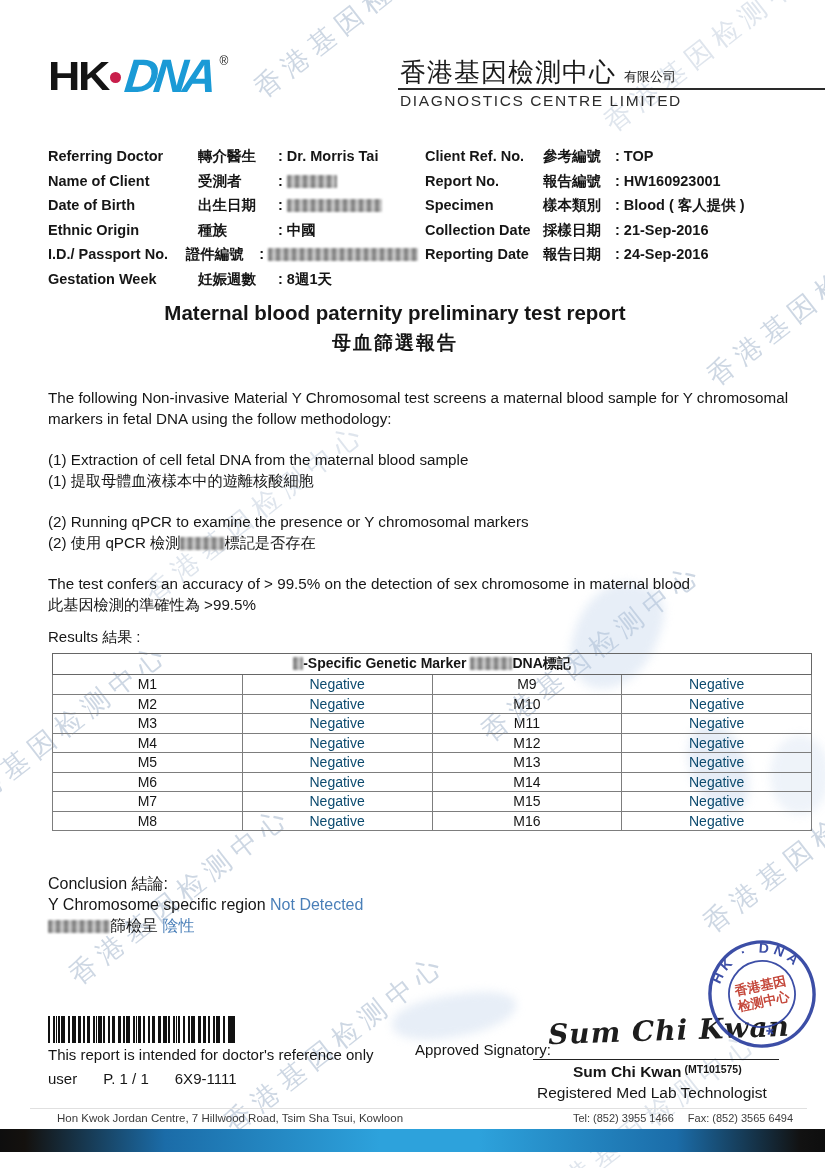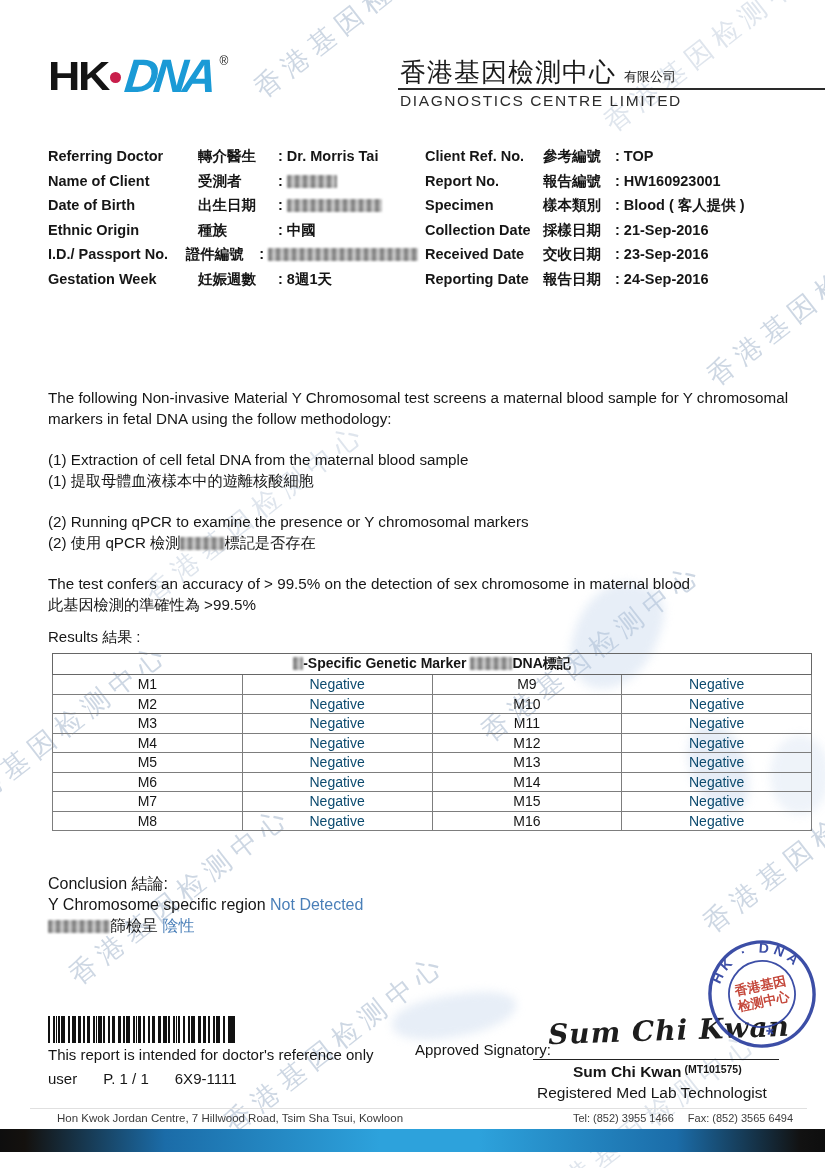--- a/index.html
+++ b/index.html
@@ -181,32 +181,31 @@
         <span class="len">Specimen</span>
         <span class="lzh">樣本類別</span>
         <span class="ival">: Blood ( 客人提供 )</span>
       </div>
       <div class="info-row">
         <span class="len">Collection Date</span>
         <span class="lzh">採樣日期</span>
         <span class="ival">: 21-Sep-2016</span>
       </div>
       <div class="info-row">
-        <span class="len">Received Date</span>
-        <span class="lzh">交收日期</span>
-        <span class="ival">: 23-Sep-2016</span>
-      </div>
-      <div class="info-row">
         <span class="len">Reporting Date</span>
         <span class="lzh">報告日期</span>
         <span class="ival">: 24-Sep-2016</span>
       </div>
     </div>
   </div>
 
+  <div class="title">
+    <div class="title-en">Maternal blood paternity preliminary test report</div>
+    <div class="title-zh">母血篩選報告</div>
+  </div>
 
   <div class="bodytext">
     <div class="para">
       <span>The following Non-invasive Material Y Chromosomal test screens a maternal blood sample for Y chromosomal markers in fetal DNA using the follow methodology:</span><br>
     </div>
     <div class="para">
       <span>(1) Extraction of cell fetal DNA from the maternal blood sample</span><br>
       <span>(1) 提取母體血液樣本中的遊離核酸細胞</span>
     </div>
     <div class="para">

